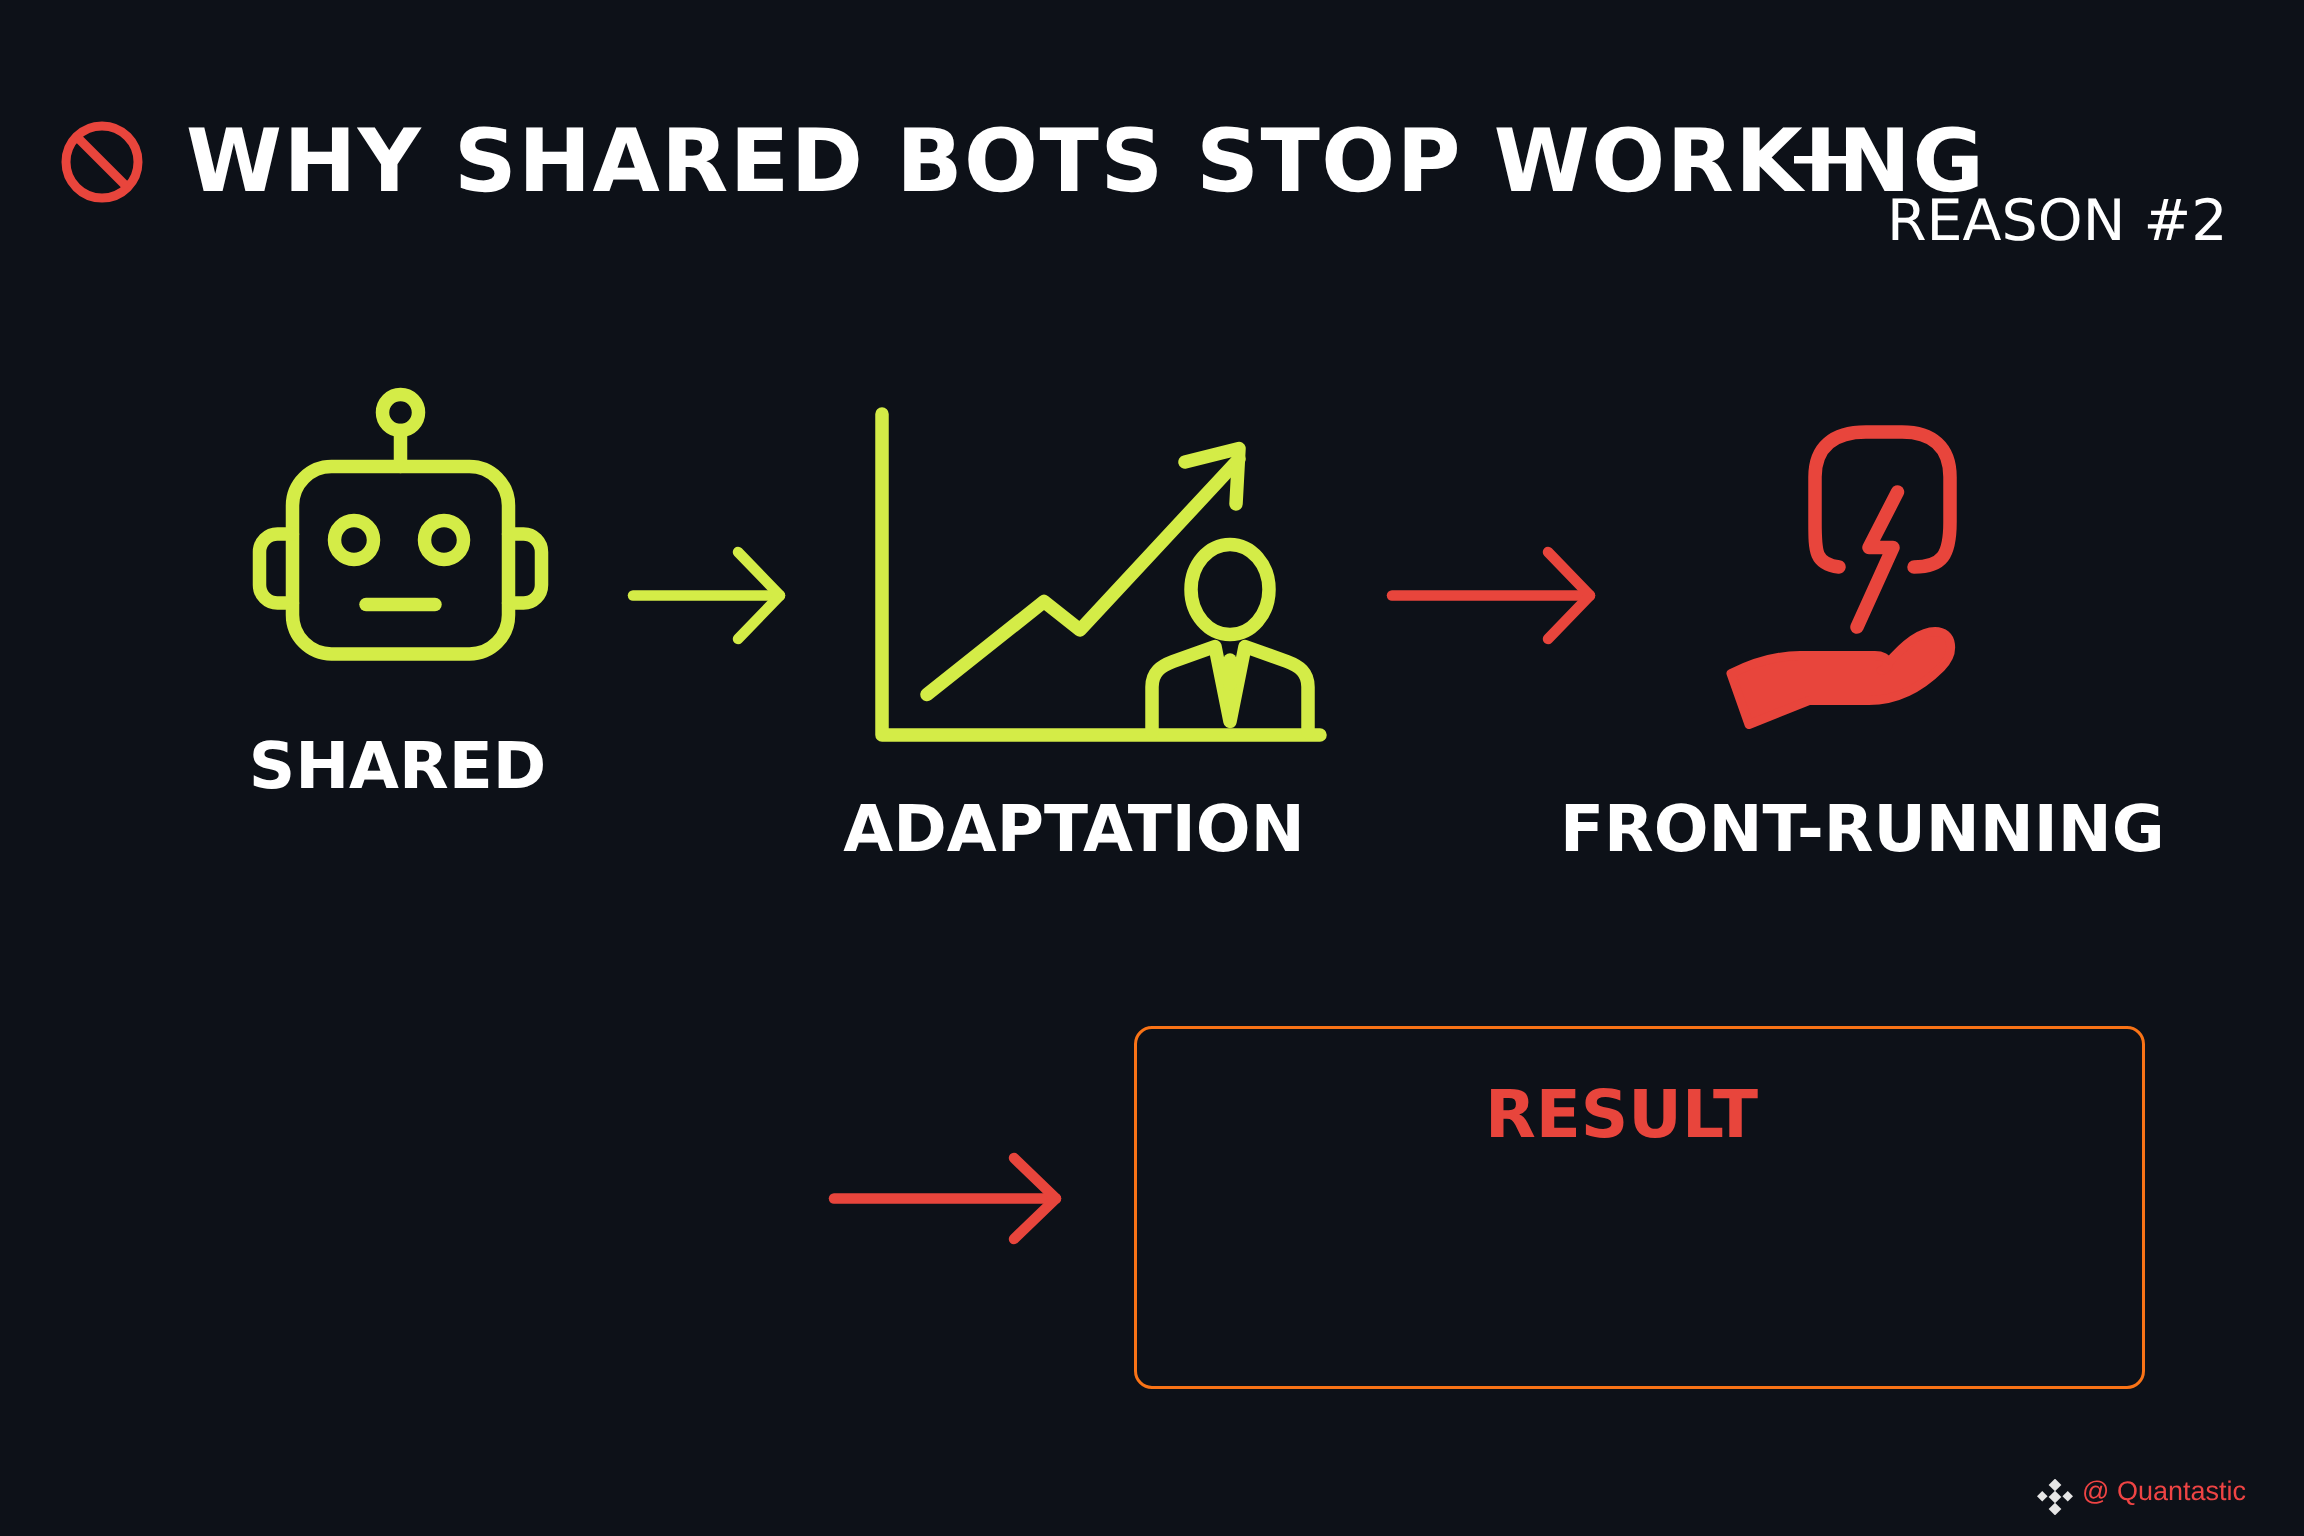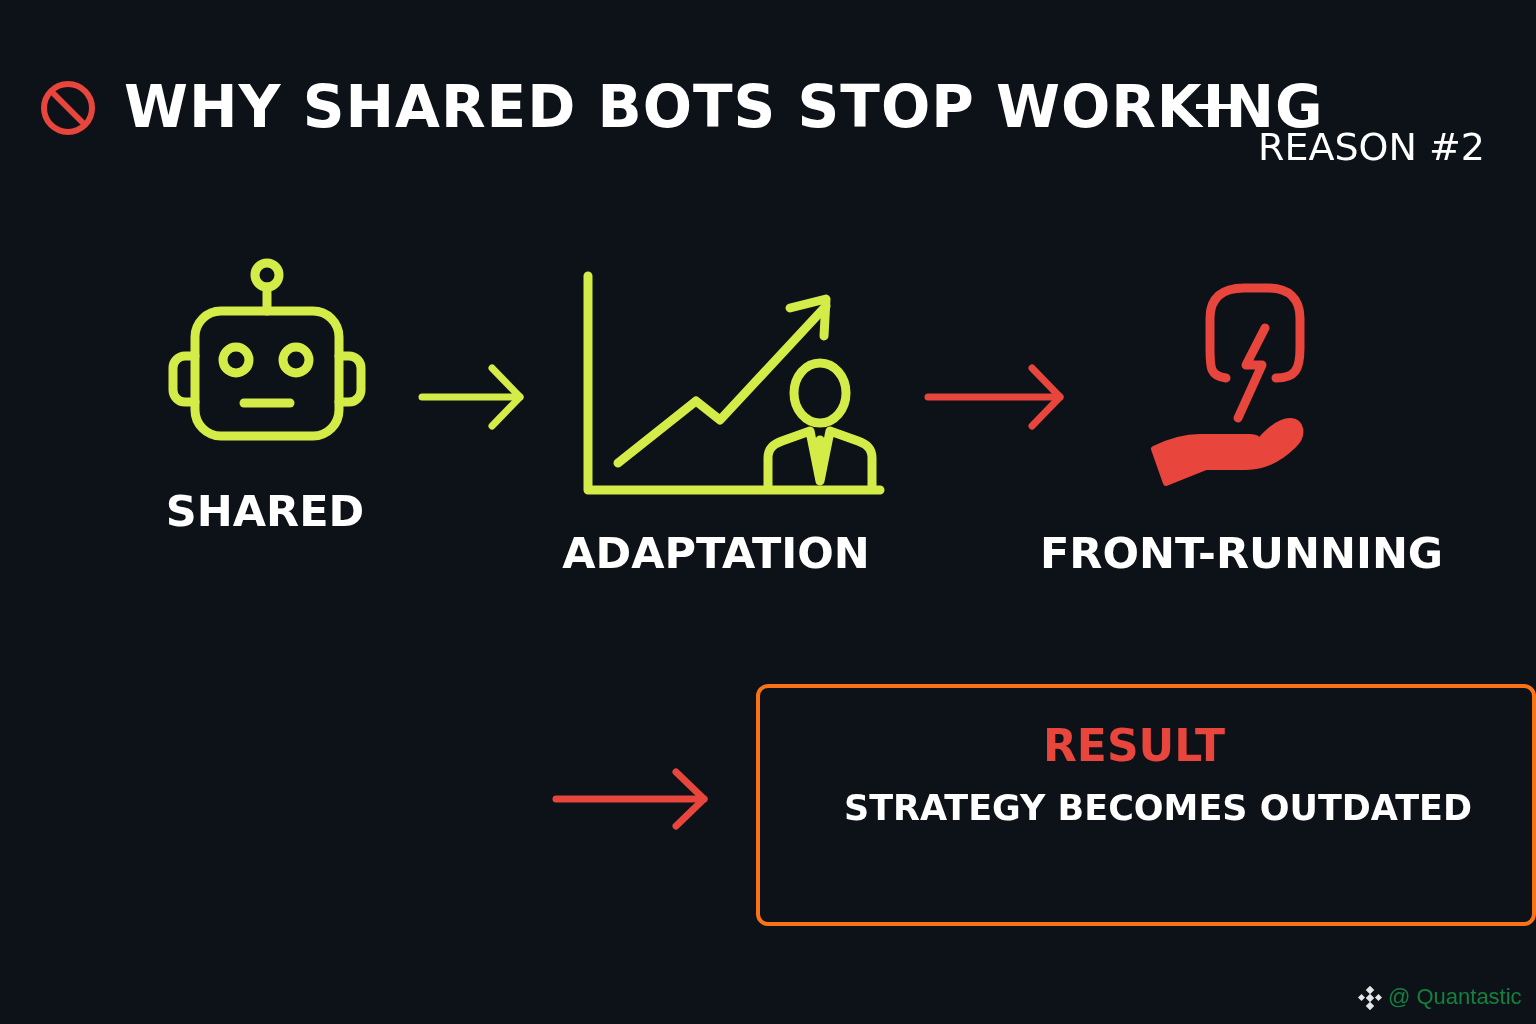--- a/index.html
+++ b/index.html
@@ -2,25 +2,25 @@
 <html><head>
 <meta charset="utf-8">
 <style>
   html,body{margin:0;padding:0;}
   body{width:1536px;height:1024px;background:#0d1118;position:relative;overflow:hidden;font-family:"DejaVu Sans","Liberation Sans",sans-serif;color:#fff;}
   .abs{position:absolute;}
   .title{left:124px;top:72px;font-size:58px;font-weight:bold;letter-spacing:1px;white-space:nowrap;line-height:70px;}
   .subtitle{left:1258px;top:84px;font-size:38px;font-weight:normal;white-space:nowrap;line-height:46px;margin-top:40px;}
   .dash{left:1196px;top:104px;width:44px;height:5px;background:#fff;}
   .label{font-weight:bold;font-size:43px;text-align:center;line-height:54px;white-space:nowrap;}
-  .result-box{left:756px;top:684px;width:780px;height:242px;border:4px solid #f97316;border-radius:12px;box-sizing:border-box;}
+  .result-box{left:756px;top:684px;width:674px;height:242px;border:2px solid #f97316;border-radius:12px;box-sizing:border-box;}
   .result-title{width:100%;top:32px;text-align:center;font-size:44px;font-weight:bold;color:#e8453c;left:-12px;}
   .result-l1{width:100%;top:100px;left:12px;text-align:center;font-size:35px;font-weight:bold;}
   .result-l2{width:100%;top:160px;left:-60px;text-align:center;font-size:38px;font-weight:bold;}
-  .watermark{left:1358px;top:984px;font-size:22px;color:#15803d;white-space:nowrap;font-family:"Liberation Sans",sans-serif;}
+  .watermark{left:1358px;top:984px;font-size:18px;color:#ef4444;white-space:nowrap;font-family:"Liberation Sans",sans-serif;}
 </style>
 </head>
 <body>
 
 <svg class="abs" style="left:38px;top:78px" width="60" height="60" viewBox="0 0 60 60">
   <circle cx="30" cy="30" r="24" fill="none" stroke="#e8453c" stroke-width="6"></circle>
   <line x1="13" y1="13" x2="47" y2="47" stroke="#e8453c" stroke-width="6"></line>
 </svg>
 <div class="abs title">WHY SHARED BOTS STOP WORKING</div>
 <div class="abs dash"></div>
@@ -68,21 +68,20 @@
 </svg>
 <div class="abs label" style="left:1040px;top:526px;width:400px;">FRONT-RUNNING</div>
 
 <svg class="abs" style="left:550px;top:766px" width="162" height="66" viewBox="0 0 162 66" fill="none" stroke="#e8453c" stroke-width="7" stroke-linecap="round" stroke-linejoin="round">
   <line x1="6" y1="33" x2="154" y2="33"></line>
   <polyline points="126,6 154,33 126,60"></polyline>
 </svg>
 
 <div class="abs result-box">
   <div class="abs result-title">RESULT</div>
-  <div class="abs result-l1">STRATEGY BECOMES OUTDATED</div>
 </div>
 
 <svg class="abs" style="left:1358px;top:986px" width="24" height="24" viewBox="0 0 24 24" fill="#e6e6e6">
   <rect x="9" y="1" width="6" height="6" transform="rotate(45 12 4)"></rect>
   <rect x="1" y="9" width="5" height="5" transform="rotate(45 3.5 11.5)"></rect>
   <rect x="18" y="9" width="5" height="5" transform="rotate(45 20.5 11.5)"></rect>
   <rect x="9" y="9" width="6" height="6" transform="rotate(45 12 12)"></rect>
   <rect x="9" y="17" width="6" height="6" transform="rotate(45 12 20)"></rect>
 </svg>
 <div class="abs watermark" style="left:1388px;">@ Quantastic</div>

